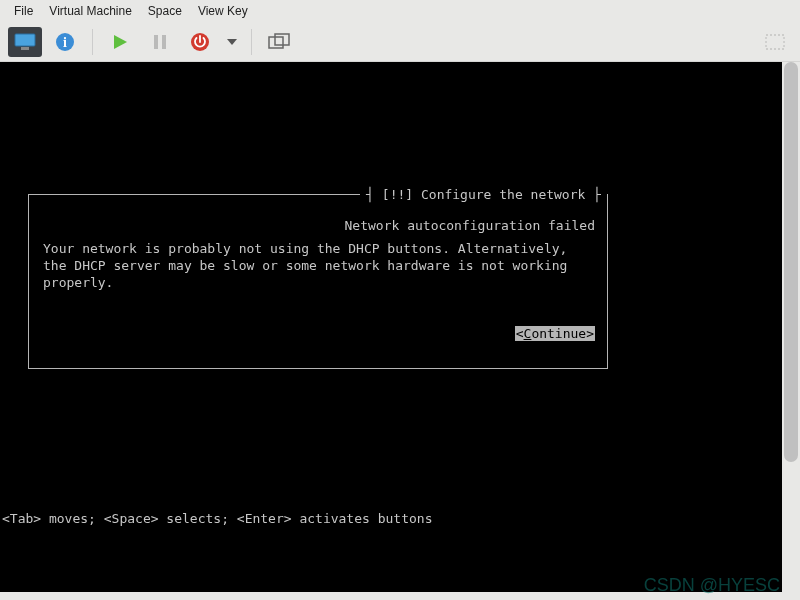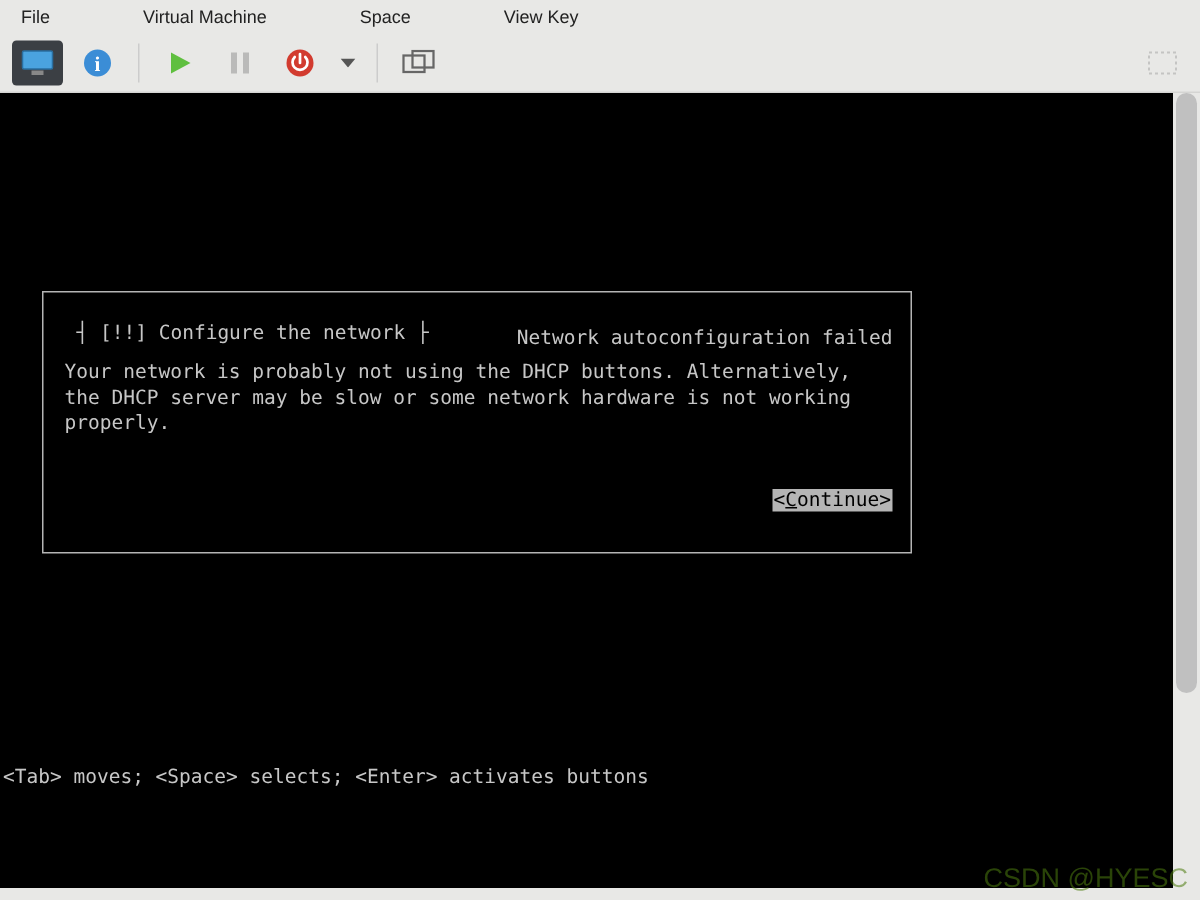--- a/index.html
+++ b/index.html
@@ -1,44 +1,44 @@
 <!DOCTYPE html>
 <html><head>
 <meta charset="utf-8">
 <style>
 * { box-sizing: border-box; margin: 0; padding: 0; }
 body { width: 800px; height: 600px; background: #e8e8e6; font-family: sans-serif; overflow: hidden; position: relative; }
 
-.menubar { height: 22px; background: #e8e8e6; display: flex; align-items: center; padding: 0 6px; font-size: 12px; color: #222; gap: 46px; }
+.menubar { height: 22px; background: #e8e8e6; display: flex; align-items: center; padding: 0 6px; font-size: 12px; color: #222; }
 .menubar span { padding: 0 8px; cursor: default; }
 
 .toolbar { height: 40px; background: #e8e8e6; border-bottom: 1px solid #d5d5d3; display: flex; align-items: center; padding: 0 8px; gap: 6px; }
 .tbtn { width: 34px; height: 30px; display: flex; align-items: center; justify-content: center; border-radius: 3px; }
 .sep { width: 1px; height: 26px; background: #ccc; margin: 0 4px; }
 .tbtn svg { display: block; }
 .tbtn.active { background: #3b3f44; border-radius: 3px; }
 
 .viewport { position: absolute; top: 62px; left: 0; right: 18px; bottom: 8px; background: #000; overflow: hidden; }
 .rscroll { position: absolute; top: 62px; right: 0; width: 18px; bottom: 8px; background: #e8e8e6; }
 .rscroll .thumb { position: absolute; top: 0; left: 2px; right: 2px; height: 400px; background: #c0c0c0; border-radius: 7px; }
 
 .terminal { position: absolute; inset: 0; font-family: "DejaVu Sans Mono", monospace; font-size: 13px; color: #c7c7c7; line-height: 17px; }
 
 .dialog { position: absolute; top: 132px; left: 28px; width: 580px; border: 1px solid #b5b5b5; padding: 22px 12px 26px; }
-.dialog-title-wrap { position: absolute; top: -9px; left: 16px; right: 0; text-align: left; margin-top: 28px; }
+.dialog-title-wrap { position: absolute; top: -9px; left: 0; right: 0; text-align: right; }
 .dialog-title { background: #000; padding: 0 6px; }
 .d-heading { text-align: right; margin-bottom: 6px; }
 .d-body { padding: 0 2px; }
 .d-button-row { text-align: right; margin-top: 34px; }
 .d-continue { background: #b5b5b5; color: #000; padding: 0 1px; }
 .d-continue u { text-decoration: underline; }
 
 .hint { position: absolute; bottom: 65px; left: 2px; }
 
-.watermark { position: absolute; right: 8px; bottom: 4px; color: #4d7c0f; font-size: 18px; font-family: sans-serif; opacity: 0.55; }
+.watermark { position: absolute; right: 20px; bottom: 4px; color: #0f766e; font-size: 18px; font-family: sans-serif; opacity: 0.55; }
 </style>
 </head>
 <body>
 
 <div class="menubar">
   <span>File</span>
   <span>Virtual Machine</span>
   <span>Space</span>
   <span>View Key</span>
 </div>

